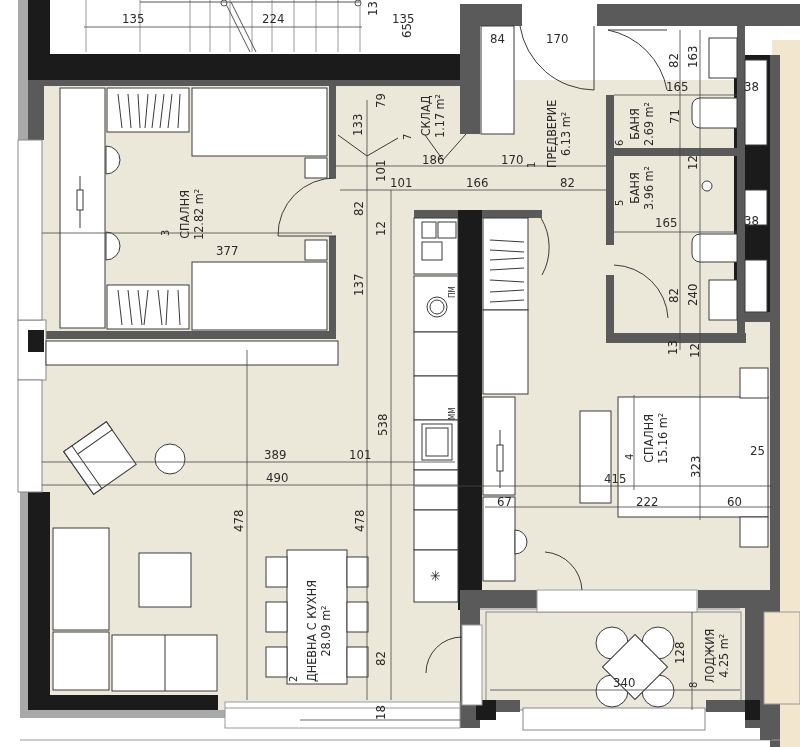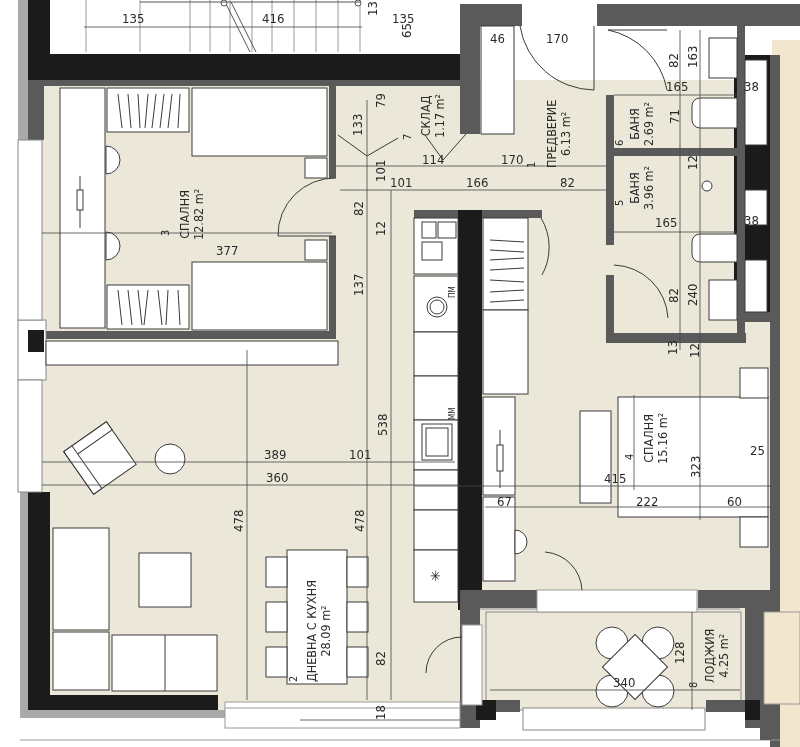--- a/index.html
+++ b/index.html
@@ -252,54 +252,54 @@
     <line x1="700" y1="350" x2="700" y2="520"></line>
     <line x1="692" y1="612" x2="692" y2="710"></line>
     <line x1="490" y1="690" x2="740" y2="690"></line>
     <line x1="300" y1="720" x2="460" y2="720"></line>
   </g>
   <line x1="634" y1="395" x2="634" y2="490" stroke="#444" stroke-width="0.8"></line>
 </svg>
 
 
 <div class="lbl" style="left:122px;top:12px">135</div>
-<div class="lbl" style="left:262px;top:12px">416</div>
+<div class="lbl" style="left:262px;top:12px">224</div>
 <div class="lbl vert" style="left:366px;top:16px">13</div>
 <div class="lbl" style="left:392px;top:12px">135</div>
 <div class="lbl vert" style="left:400px;top:38px">65</div>
-<div class="lbl" style="left:490px;top:32px">46</div>
+<div class="lbl" style="left:490px;top:32px">84</div>
 <div class="lbl" style="left:546px;top:32px">170</div>
 <div class="lbl vert" style="left:667px;top:68px">82</div>
 <div class="lbl vert" style="left:686px;top:68px">163</div>
 <div class="lbl" style="left:666px;top:80px">165</div>
 <div class="lbl" style="left:744px;top:80px">38</div>
 <div class="lbl vert" style="left:668px;top:124px">71</div>
 <div class="lbl vert" style="left:686px;top:170px">12</div>
 <div class="lbl vert" style="left:351px;top:136px">133</div>
 <div class="lbl vert" style="left:374px;top:108px">79</div>
-<div class="lbl" style="left:422px;top:153px">114</div>
+<div class="lbl" style="left:422px;top:153px">186</div>
 <div class="lbl" style="left:501px;top:153px">170</div>
 <div class="lbl vert" style="left:374px;top:182px">101</div>
 <div class="lbl" style="left:390px;top:176px">101</div>
 <div class="lbl" style="left:466px;top:176px">166</div>
 <div class="lbl" style="left:560px;top:176px">82</div>
 <div class="lbl vert" style="left:352px;top:216px">82</div>
 <div class="lbl vert" style="left:374px;top:236px">12</div>
 <div class="lbl" style="left:216px;top:244px">377</div>
 <div class="lbl vert" style="left:352px;top:296px">137</div>
 <div class="lbl" style="left:655px;top:216px">165</div>
 <div class="lbl" style="left:744px;top:214px">38</div>
 <div class="lbl vert" style="left:667px;top:303px">82</div>
 <div class="lbl vert" style="left:686px;top:306px">240</div>
 <div class="lbl vert" style="left:666px;top:355px">13</div>
 <div class="lbl vert" style="left:688px;top:358px">12</div>
 <div class="lbl vert" style="left:376px;top:436px">538</div>
 <div class="lbl" style="left:264px;top:448px">389</div>
 <div class="lbl" style="left:349px;top:448px">101</div>
-<div class="lbl" style="left:266px;top:471px">360</div>
+<div class="lbl" style="left:266px;top:471px">490</div>
 <div class="lbl vert" style="left:232px;top:532px">478</div>
 <div class="lbl vert" style="left:353px;top:532px">478</div>
 <div class="lbl vert" style="left:374px;top:666px">82</div>
 <div class="lbl vert" style="left:374px;top:720px">18</div>
 <div class="lbl" style="left:604px;top:472px">415</div>
 <div class="lbl vert" style="left:689px;top:478px">323</div>
 <div class="lbl" style="left:750px;top:444px">25</div>
 <div class="lbl" style="left:497px;top:495px">67</div>
 <div class="lbl" style="left:636px;top:495px">222</div>
 <div class="lbl" style="left:727px;top:495px">60</div>

